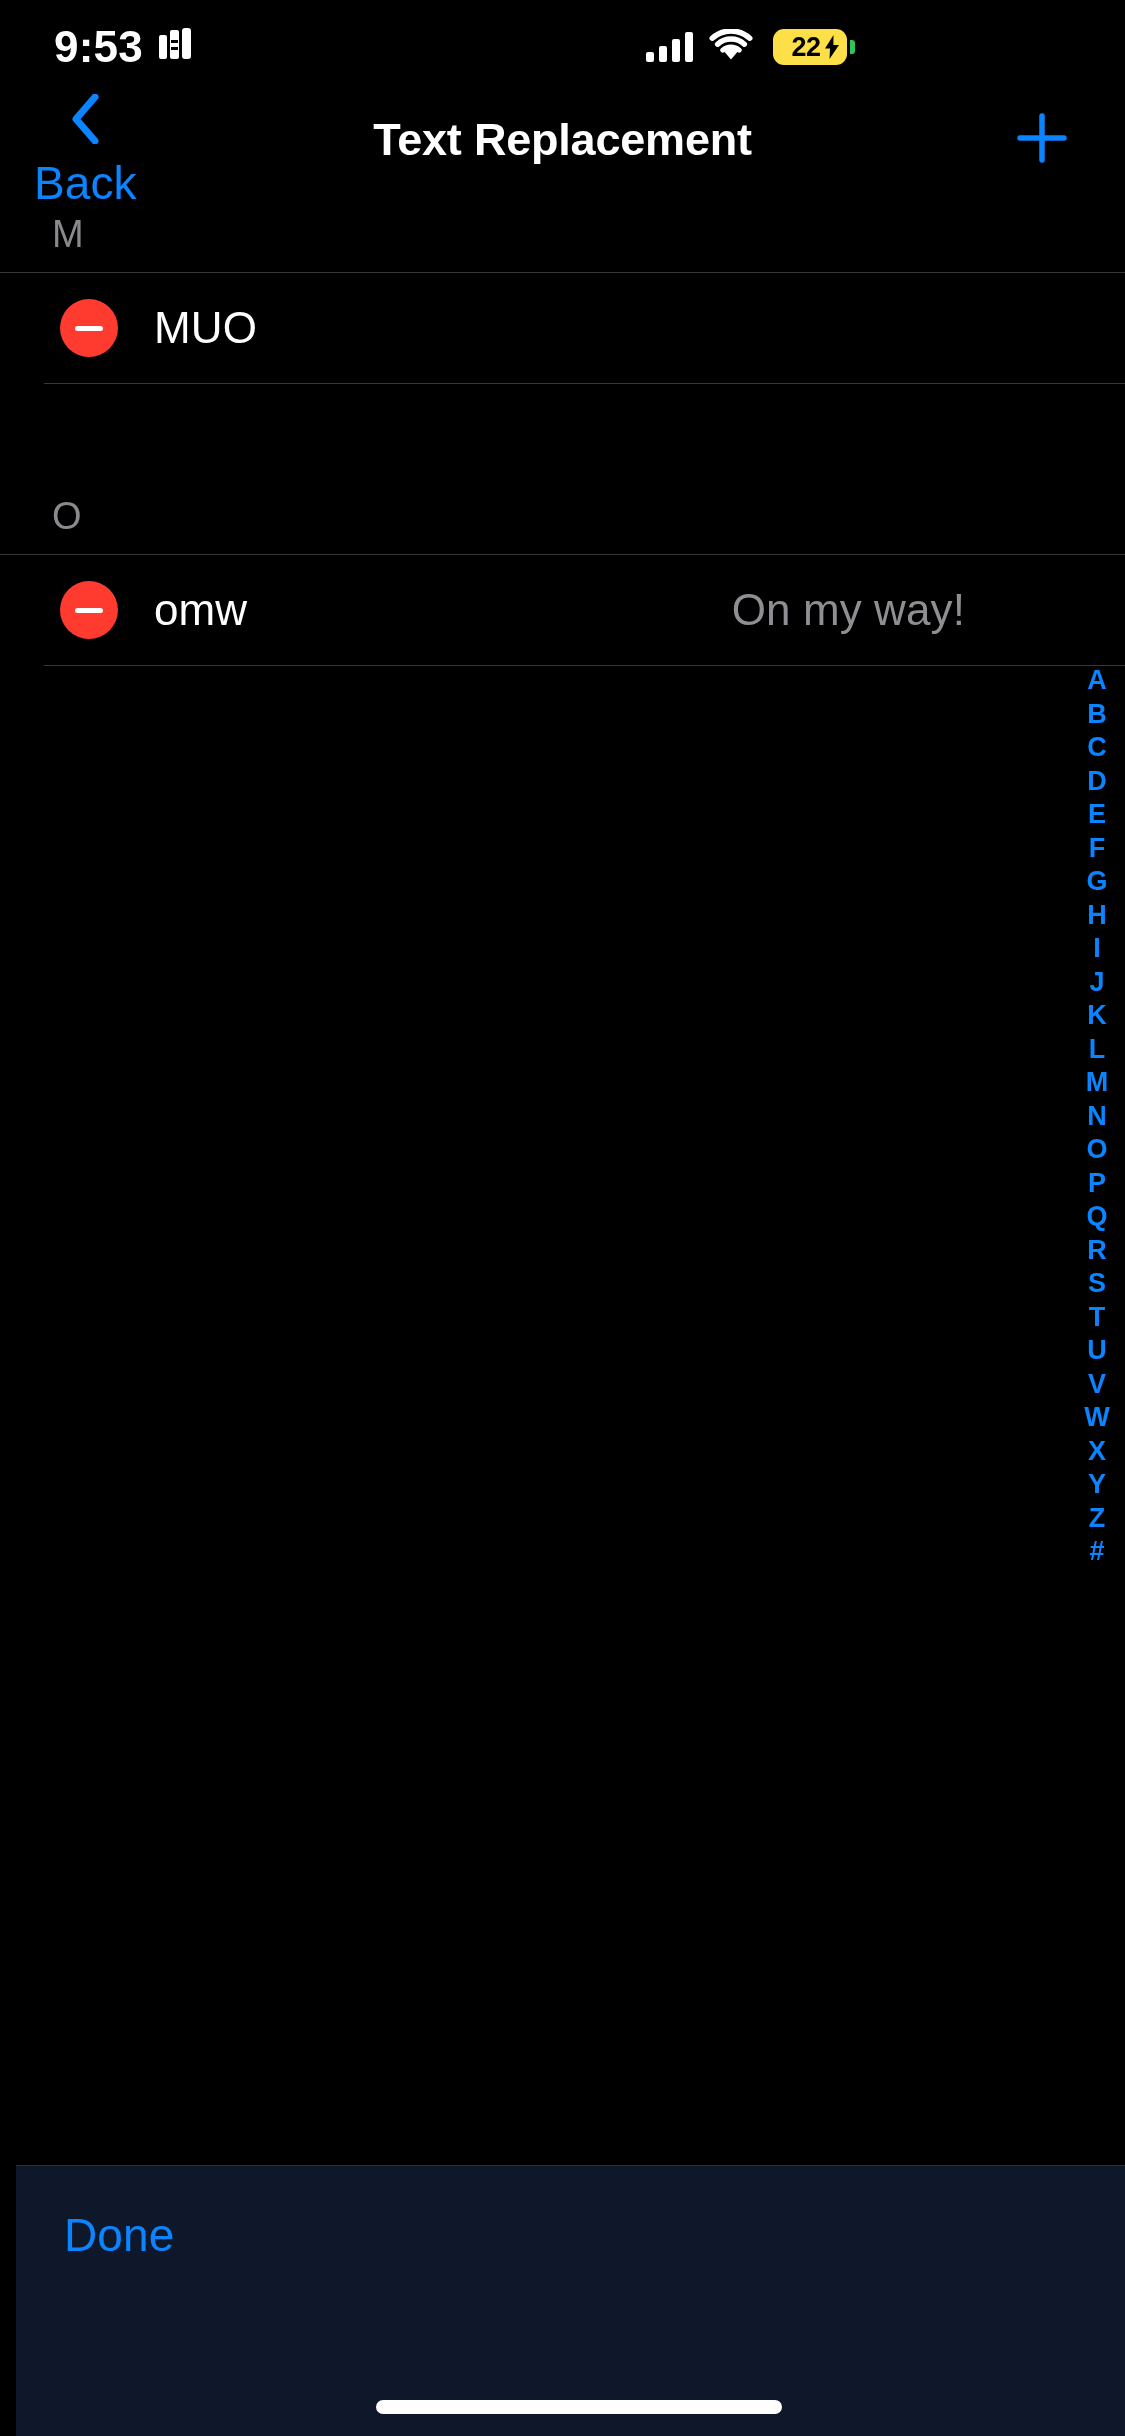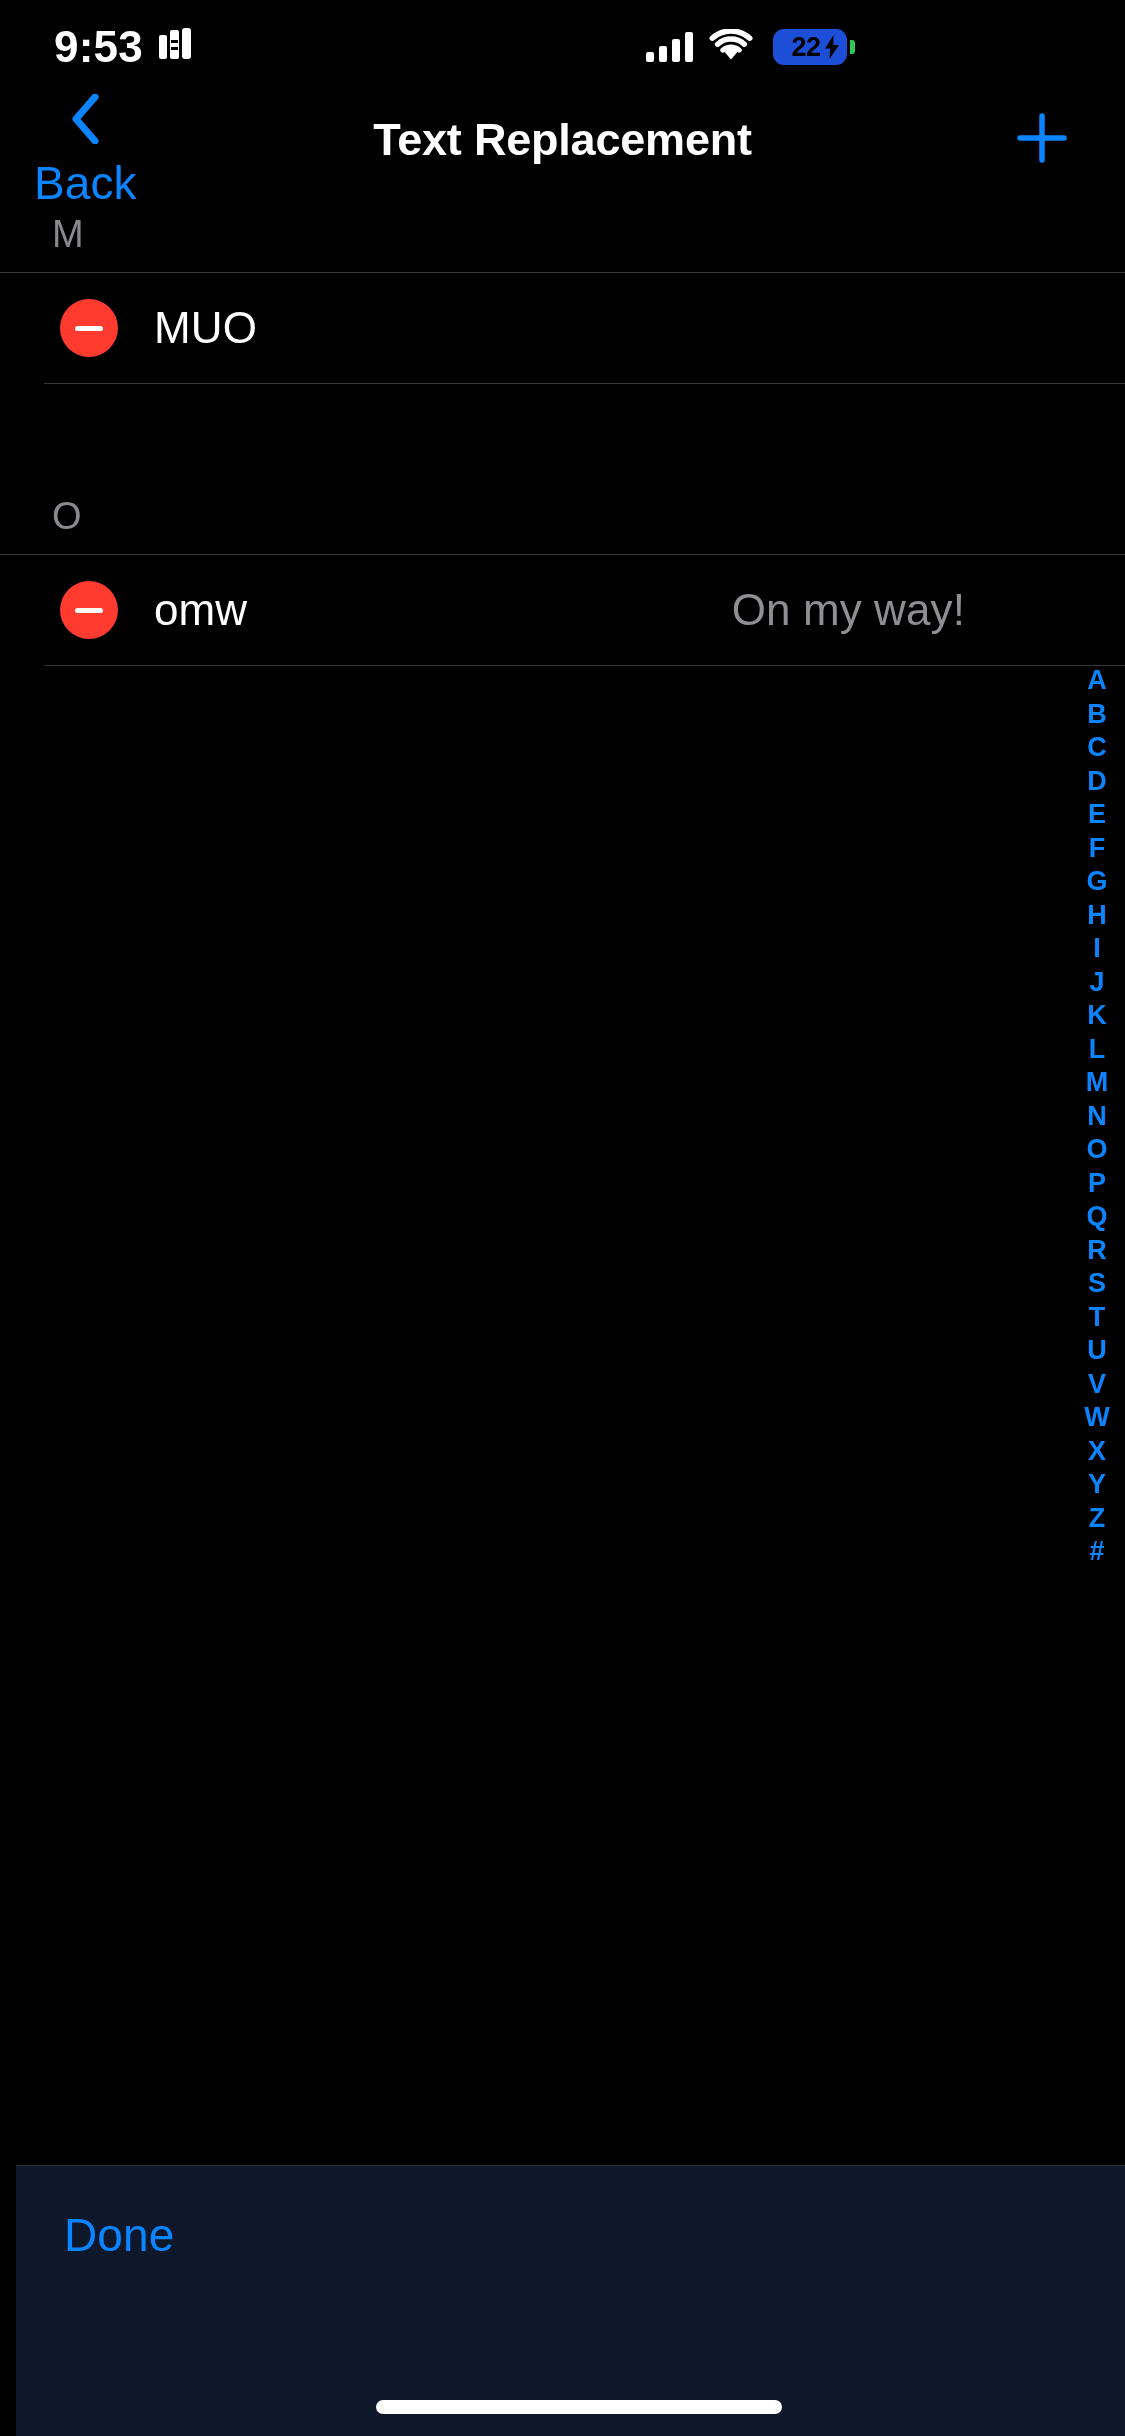--- a/index.html
+++ b/index.html
@@ -26,21 +26,21 @@
   .rec-icon { display:block; }
   .sb-right { display:flex; align-items:center; gap:16px; }
   .signal { display:flex; align-items:flex-end; gap:5px; height:30px; }
   .signal i { display:block; width:8px; background:#fff; border-radius:2px; }
   .signal i:nth-child(1){ height:10px; }
   .signal i:nth-child(2){ height:16px; }
   .signal i:nth-child(3){ height:23px; }
   .signal i:nth-child(4){ height:30px; }
   .battery {
     position:relative; width:74px; height:36px;
-    background:#1d4ed8; border-radius:11px;
+    background:#fde047; border-radius:11px;
     display:flex; align-items:center; justify-content:center;
     margin-left:4px;
   }
   .battery:after{
     content:""; position:absolute; right:-8px; top:11px;
     width:5px; height:14px; background:#30d158;
     border-radius:0 3px 3px 0; opacity:.95;
   }
   .batt-txt{
     color:#000; font-size:27px; font-weight:700; letter-spacing:-0.5px;

